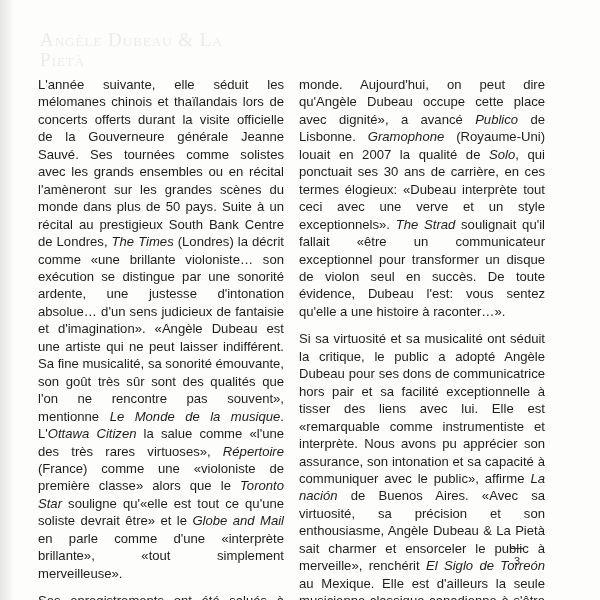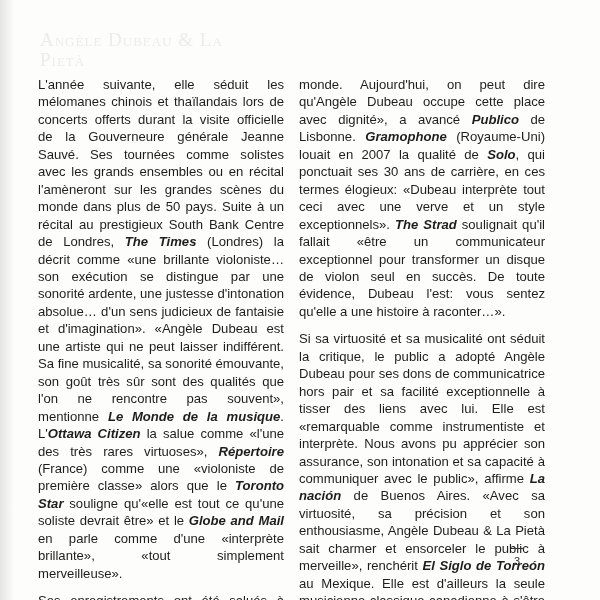--- a/index.html
+++ b/index.html
@@ -19,21 +19,21 @@
     font-size:19px; line-height:20px; color:#ececea; letter-spacing:1px;
     font-variant:small-caps;
   }
   .col {
     position:absolute; top:76px;
     font-size:13.1px; line-height:17.45px; text-align:justify;
   }
   .col-left { left:38px; width:246px; }
   .col-right { left:299px; width:246px; }
   .col p { margin:0 0 10px 0; }
-  .col i { font-style:italic;font-weight:bold; }
+  .col i { font-style:italic; }
   .page-footer {
     position:absolute; left:509px; top:548px; width:16px; text-align:center;
   }
   .page-rule { width:12px; height:1px; background:#333; margin:0 auto 6px; }
   .page-num { font-size:11px; color:#333; }
 </style>
 </head>
 <body>
 
 <div class="edge-shade"></div>

